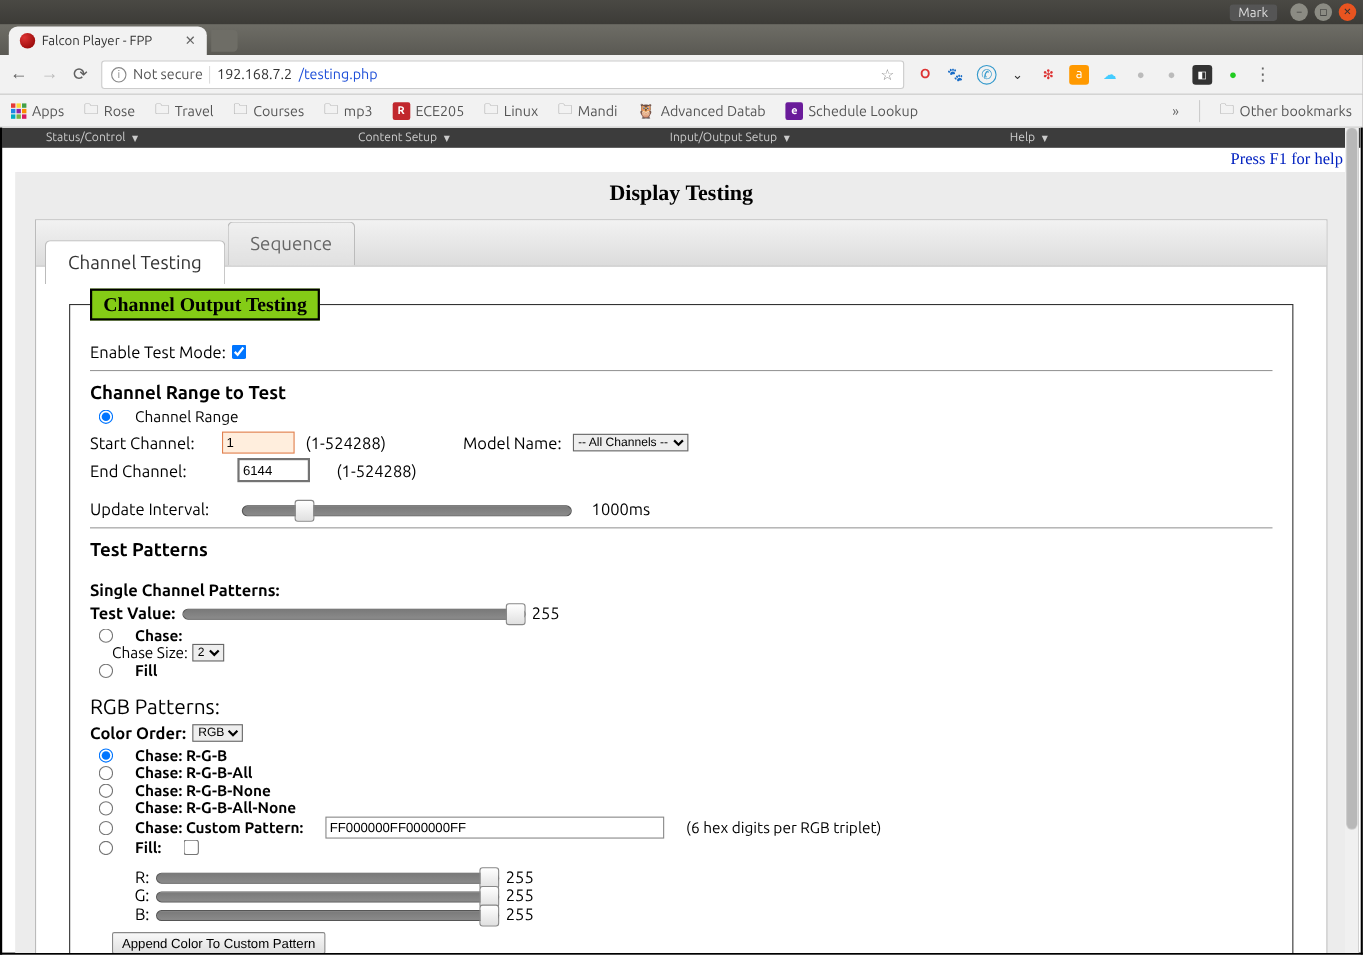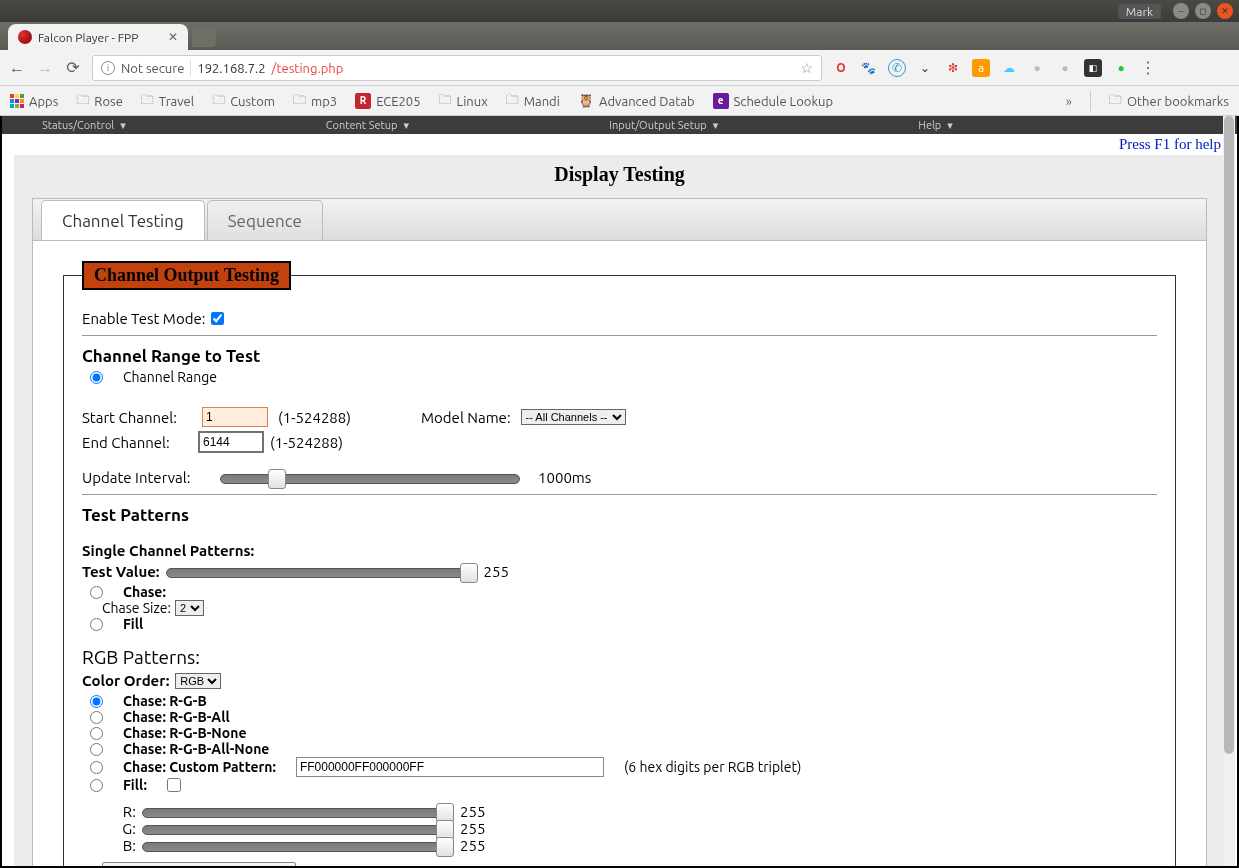--- a/index.html
+++ b/index.html
@@ -21,21 +21,21 @@
 .newtab { width: 24px; height: 20px; margin-left: 4px; margin-bottom: 3px; border-top-right-radius: 4px; border-bottom-right-radius: 4px; background: #6e6d66; }
 
 
 .addrbar { height: 36px; background: #f2f2f2; border-bottom: 1px solid #d0d0d0; display: flex; align-items: center; padding: 0 8px; gap: 10px; }
 .navicon { width: 18px; height: 18px; display: flex; align-items: center; justify-content: center; font-size: 16px; color: #606060; }
 .navicon.disabled { color: #bbb; }
 .omnibox { flex: 1; height: 26px; border: 1px solid #ccc; border-radius: 3px; background: #fff; display: flex; align-items: center; padding: 0 8px; gap: 6px; font-size: 13px; color: #555; max-width: 730px; }
 .omnibox .info { width: 14px; height: 14px; border: 1px solid #888; border-radius: 50%; font-size: 10px; display: flex; align-items: center; justify-content: center; color: #888; }
 .omnibox .sep { width: 1px; height: 16px; background: #ddd; }
 .omnibox .host { color: #333; }
-.omnibox .path { color: #ef4444; }
+.omnibox .path { color: #1d4ed8; }
 .omnibox .star { margin-left: auto; color: #888; font-size: 14px; }
 .exticons { display: flex; gap: 10px; align-items: center; }
 .ext { width: 18px; height: 18px; border-radius: 3px; display: flex; align-items: center; justify-content: center; font-size: 12px; }
 .menuicon { font-size: 16px; color: #666; }
 
 
 .bookbar { height: 30px; background: #f2f2f2; border-bottom: 1px solid #d0d0d0; display: flex; align-items: center; padding: 0 10px; gap: 18px; font-size: 13px; color: #555; }
 .bookbar .bk { display: flex; align-items: center; gap: 5px; white-space: nowrap; }
 .bookbar .folder { color: #888; font-size: 13px; }
 .bookbar .appsgrid { display: grid; grid-template-columns: repeat(3, 4px); grid-template-rows: repeat(3, 4px); gap: 1px; }
@@ -54,25 +54,25 @@
 .fpp-nav .navitem { display:flex; align-items:center; gap:6px; }
 .helpline { text-align: right; padding: 2px 16px; }
 .helpline a { color: #0020c0; font-family: Georgia, serif; font-size: 15px; text-decoration: none; }
 
 .page-inner { background: #ececec; margin: 0 12px 12px 12px; padding: 0 0 20px 0; }
 h1.page-title { text-align: center; font-family: Georgia, serif; font-weight: bold; font-size: 20px; padding: 8px 0 12px 0; }
 
 .tab-container { background: #fff; margin: 0 18px; border: 1px solid #bbb; }
 .tabheader { height: 42px; background: linear-gradient(#f2f2f2, #dcdcdc); border-bottom: 1px solid #bbb; display: flex; align-items: flex-end; padding-left: 8px; }
 .tabheader .tab { height: 40px; padding: 0 20px; display: flex; align-items: center; font-size: 17px; color: #666; border: 1px solid #bbb; border-bottom: none; border-top-left-radius: 5px; border-top-right-radius: 5px; background: linear-gradient(#f0f0f0, #e0e0e0); margin-right: 2px; position: relative; }
-.tabheader .tab.active { background: #fff; color: #333; top: 0; }
+.tabheader .tab.active { background: #fff; color: #333; top: 17px; }
 
 .tabbody { padding: 20px 30px; }
 fieldset.panel { border: 1px solid #333; padding: 16px 18px 24px 18px; position: relative; }
-fieldset.panel legend { font-family: Georgia, serif; font-weight: bold; font-size: 18px; padding: 2px 10px; border: 2px solid #000; background: #c2410c; }
+fieldset.panel legend { font-family: Georgia, serif; font-weight: bold; font-size: 18px; padding: 2px 10px; border: 2px solid #000; background: #84cc16; }
 
 .row { margin: 4px 0; font-size: 15px; display: flex; align-items: center; gap: 6px; flex-wrap: wrap; }
 .section-title { font-size: 17px; font-weight: bold; margin: 6px 0 4px 0; }
 hr.divider { border: none; border-top: 1px solid #999; margin: 8px 0 10px 0; }
 
 input[type=text].smallinput { width: 66px; font-size: 12px; padding: 2px 3px; border: 2px solid #737373; }
 input[type=text].highlighted { border: 1px solid #e08050; background: #ffeedd; }
 input[type=text].wideinput { width: 308px; font-size: 12px; padding: 2px 3px; border: 1px solid #888; }
 select.smallsel { font-size: 11px; border: 1px solid #666; background: #eee; }
 .indent { margin-left: 8px; display:flex; align-items:center; gap:20px; }
@@ -153,21 +153,21 @@
   <span class="bk">
       <span class="folder">🗀</span>
       <span>Rose</span>
     </span>
   <span class="bk">
       <span class="folder">🗀</span>
       <span>Travel</span>
     </span>
   <span class="bk">
       <span class="folder">🗀</span>
-      <span>Custom</span>
+      <span>Courses</span>
     </span>
   <span class="bk">
       <span class="folder">🗀</span>
       <span>mp3</span>
     </span>
   <span class="bk">
       <span class="sq" style="background:#c1272d">R</span>
       <span>ECE205</span>
     </span>
   <span class="bk">
@@ -240,30 +240,30 @@
 
           <hr class="divider">
 
           <div class="section-title">Channel Range to Test</div>
 
           <div class="indent">
             <input type="radio" checked="" style="">
             <span>Channel Range</span>
           </div>
 
-          <div class="row" style="gap:10px;margin-top:22px">
+          <div class="row" style="gap:10px;margin-top:6px">
             <span style="width:110px">Start Channel:</span>
             <input type="text" class="smallinput highlighted" value="1" style="">
             <span>(1-524288)</span>
             <span style="width:50px"></span>
             <span>Model Name:</span>
             <select class="smallsel"><option>-- All Channels --</option></select>
           </div>
 
-          <div class="row" style="gap:6px">
+          <div class="row" style="gap:24px">
             <span style="width:110px">End Channel:</span>
             <input type="text" class="smallinput" value="6144" style="">
             <span>(1-524288)</span>
           </div>
 
           <div class="row" style="margin-top:16px;gap:18px">
             <span style="width:120px">Update Interval:</span>
             <span class="slider" style="width:300px">
               <span class="track"></span>
                   <span class="thumb" style="left:48px"></span>

